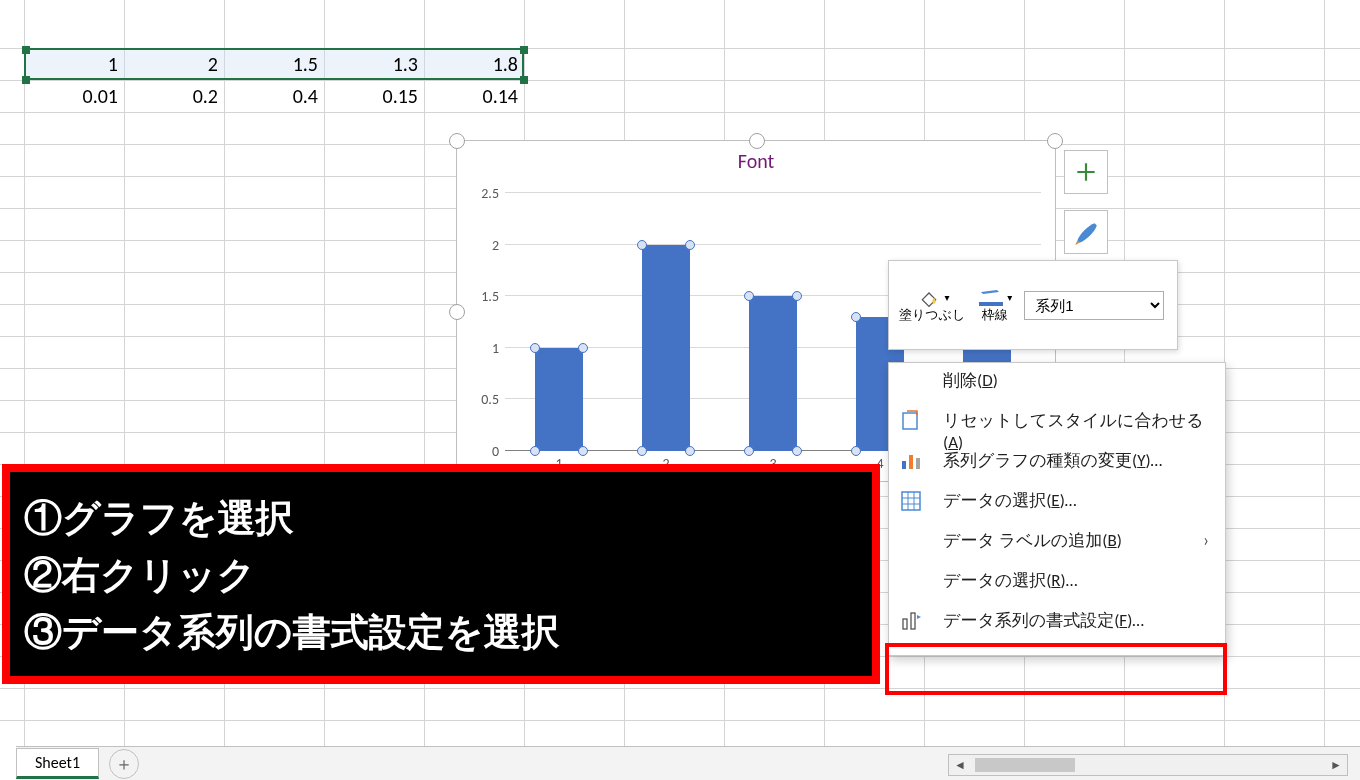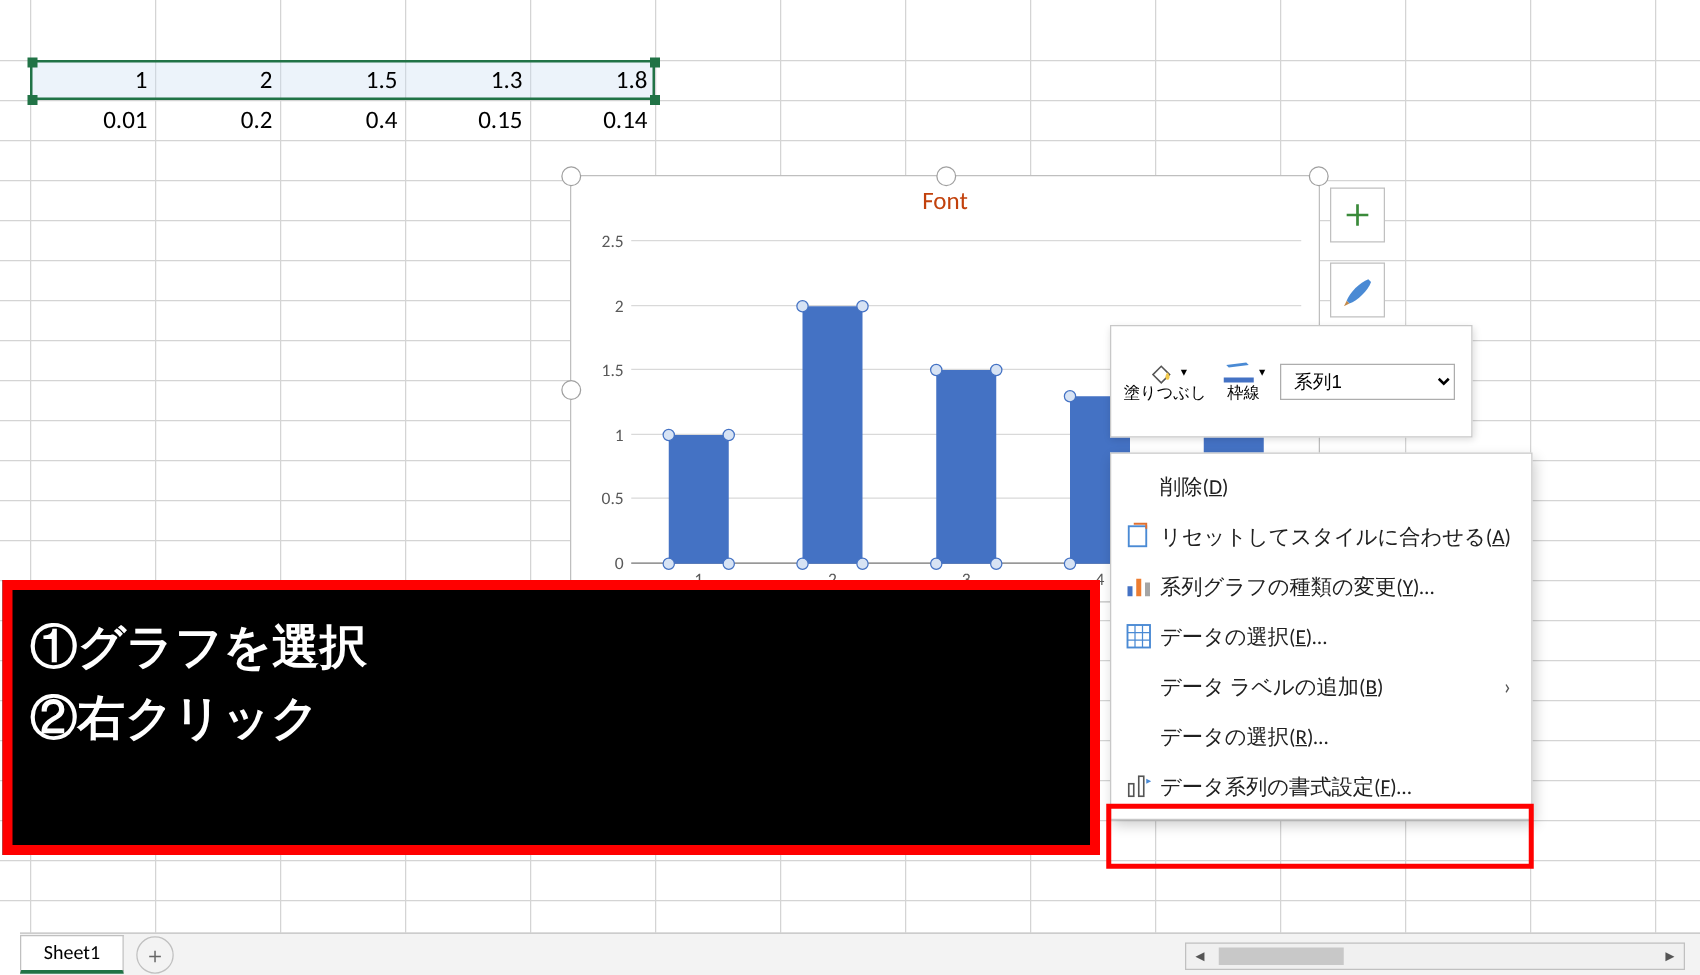--- a/index.html
+++ b/index.html
@@ -13,21 +13,21 @@
 
 .cell { position: absolute; height: 32px; line-height: 32px; text-align: right; padding-right: 6px; font-size: 20px; color: #000; }
 
 
 .selection { position: absolute; border: 2px solid #217346; background: rgba(200,220,240,0.35); }
 .sel-corner { position: absolute; width: 8px; height: 8px; background: #217346; }
 
 
 .chart-box { position: absolute; left: 456px; top: 140px; width: 600px; height: 342px; background: #fff; border: 1px solid #bfbfbf; }
 .sel-handle { position: absolute; width: 16px; height: 16px; background: #fff; border: 1px solid #a0a0a0; border-radius: 50%; }
-.chart-title { text-align: center; font-size: 20px; color: #c2410c; padding-top: 8px; }
+.chart-title { text-align: center; font-size: 20px; color: #701a75; padding-top: 8px; }
 .plot { position: absolute; left: 48px; top: 52px; width: 536px; height: 258px; }
 .axis-y-tick { position: absolute; right: 100%; width: 40px; text-align: right; font-size: 14px; color: #595959; padding-right: 6px; transform: translateY(-50%); }
 .gridline-x { position: absolute; left: 0; width: 100%; border-top: 1px solid #d9d9d9; }
 .x-axis-line { position: absolute; left: 0; bottom: 0; width: 100%; border-top: 1px solid #808080; }
 .x-tick { position: absolute; top: 100%; width: 60px; text-align: center; font-size: 14px; color: #595959; transform: translateX(-50%); padding-top: 4px; }
 .bar { position: absolute; bottom: 0; width: 48px; background: #4472c4; }
 .bar .mark { position: absolute; width: 10px; height: 10px; border: 1px solid #4472c4; background: #d7e3f4; border-radius: 50%; }
 .bar .mark.tl { top: -5px; left: -5px; }
 .bar .mark.tr { top: -5px; right: -5px; }
 .bar .mark.bl { bottom: -5px; left: -5px; }
@@ -39,21 +39,21 @@
 
 
 .mini-tb { position: absolute; left: 888px; top: 260px; width: 290px; height: 90px; background: #fff; border: 1px solid #c8c8c8; box-shadow: 1px 2px 6px rgba(0,0,0,.15); display: flex; align-items: center; padding: 6px 10px; gap: 12px; }
 .mini-tb .tool { display: flex; flex-direction: column; align-items: center; font-size: 13px; line-height: 1.1; text-align: center; }
 .mini-tb .tool svg { width: 28px; height: 20px; }
 .mini-tb .caret { font-size: 10px; margin-left: 2px; }
 .mini-tb select { font-size: 15px; padding: 4px 6px; width: 140px; border: 1px solid #adadad; background: #fff; }
 
 
 .ctx { position: absolute; left: 888px; top: 362px; width: 338px; background: #fff; border: 1px solid #c8c8c8; box-shadow: 2px 4px 10px rgba(0,0,0,.2); padding: 6px 0; font-size: 17px; }
-.ctx .item { display: flex; align-items: center; height: 40px; padding: 0 16px 0 10px; gap: 5px; color: #202020; }
+.ctx .item { display: flex; align-items: flex-start; height: 40px; padding: 0 16px 0 10px; gap: 20px; color: #202020; }
 .ctx .item.disabled { color: #a0a0a0; }
 .ctx .item .ico { width: 24px; height: 24px; display: flex; align-items: center; justify-content: center; flex-shrink: 0; }
 .ctx .item .label { flex: 1; }
 .ctx .item .sub { color: #555; font-size: 18px; }
 .ctx .hl { position: absolute; border: 4px solid red; pointer-events: none; }
 .ctx .item .label u { text-decoration: underline; }
 
 
 .instr { position: absolute; left: 2px; top: 464px; width: 878px; height: 220px; background: #000; border: 8px solid red; color: #fff; font-size: 38px; line-height: 1.5; padding: 18px 14px; font-weight: bold; font-family: "Yu Gothic", sans-serif; }
 
@@ -278,20 +278,21 @@
         </svg>
       </span>
     <span class="label"><span>データ系列の書式設定(</span><u>F</u><span>)…</span></span>
   </div>
   <div class="hl" style="left:-4px; top:280px; width:342px; height:52px;"></div>
 </div>
 
 <div class="instr">
   <div>①グラフを選択</div>
   <div>②右クリック</div>
+  <div>③データ系列の書式設定を選択</div>
 </div>
 
 <div class="tabs">
   <div class="tab">Sheet1</div>
   <div class="add">＋</div>
 </div>
 
 <div class="hscroll">
   <div class="arrow">◄</div>
   <div class="thumb"></div>

